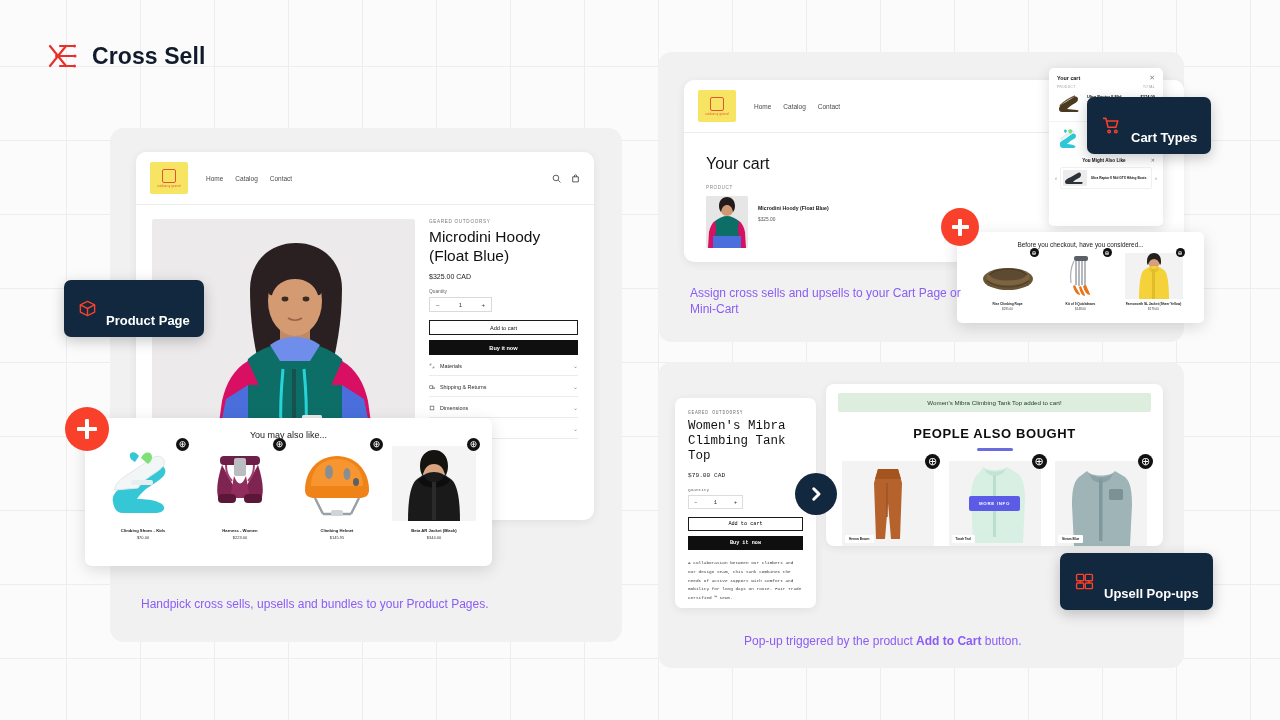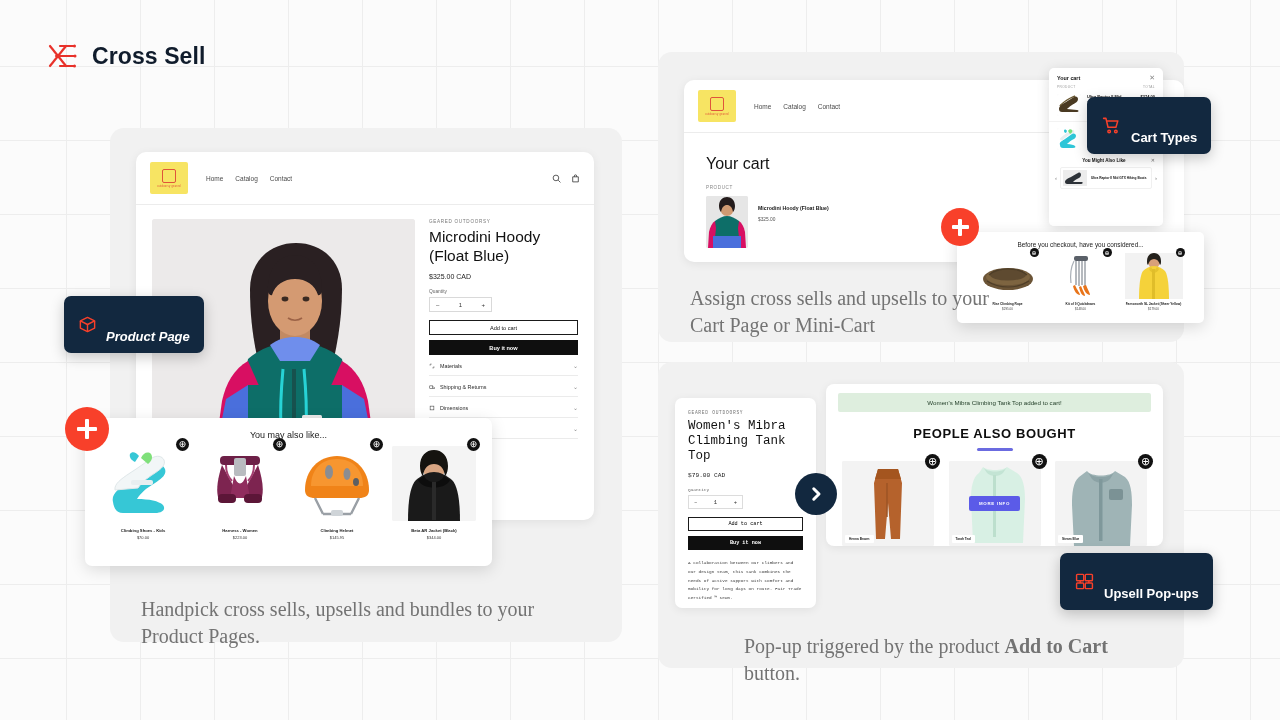--- a/index.html
+++ b/index.html
@@ -21,21 +21,21 @@
   
   .header { position:absolute; left:44px; top:40px; display:flex; align-items:center; gap:12px; }
   .logo-mark { width:36px; height:32px; position:relative; }
   .logo-mark svg { display:block; }
   .brand-title { font-size:23px; font-weight:bold; color:#101c2c; letter-spacing:.1px; }
 
   
   .panel { position:absolute; background:#f1f1f1; border-radius:14px; }
   .card { position:absolute; background:#ffffff; border-radius:10px; box-shadow:0 2px 10px rgba(0,0,0,.07); overflow:hidden; }
 
-  .caption { position:absolute; font-size:20px; color:#737373; line-height:1.35;font-family:Liberation Serif, serif; }
+  .caption { position:absolute; font-size:12px; color:#8b5cf6; line-height:1.35; }
   .caption b { font-weight:bold; }
 
   
   .shop-nav { display:flex; align-items:center; padding:10px 14px; border-bottom:1px solid #ececec; }
   .shop-logo { width:38px; height:32px; background:#f7e463; border-radius:2px; display:flex; align-items:center; justify-content:center; flex-direction:column; }
   .shop-logo .sq { width:14px; height:14px; border:1px solid #e0543a; border-radius:2px; }
   .shop-logo .tiny { font-size:2.6px; color:#e0543a; margin-top:2px; letter-spacing:.2px; }
   .shop-links { display:flex; gap:12px; margin-left:18px; }
   .shop-links span { font-size:6.5px; color:#4a4a4a; }
   .shop-icons { margin-left:auto; display:flex; gap:10px; color:#3a3a3a; }
@@ -342,21 +342,21 @@
       </div>
       <span class="plus-target">⊕</span>
       <div class="rec-name">Beta AR Jacket (Black)</div>
       <div class="rec-price">$344.00</div>
     </div>
   </div>
 </div>
 
 <div class="caption" style="left:141px; top:596px; width:460px;">Handpick cross sells, upsells and bundles to your Product Pages.</div>
 
-<div class="badge" style="left:64px; top:296px;font-style:italic;">
+<div class="badge" style="left:64px; top:280px;">
   <svg width="19" height="19" viewBox="0 0 24 24" fill="none" stroke="#f8402a" stroke-width="1.8" stroke-linejoin="round">
     <path d="M12 3 3 7.5 12 12l9-4.5z"></path>
       <path d="M3 7.5v9L12 21l9-4.5v-9"></path>
       <path d="M12 12v9"></path>
   </svg>
   <span class="badge-label">Product Page</span>
 </div>
 
 <div class="plus-fab" style="left:65px; top:407px; width:44px; height:44px;">
   <span style="position:absolute;width:20px;height:4.5px;background:#fff;border-radius:1px;"></span>

